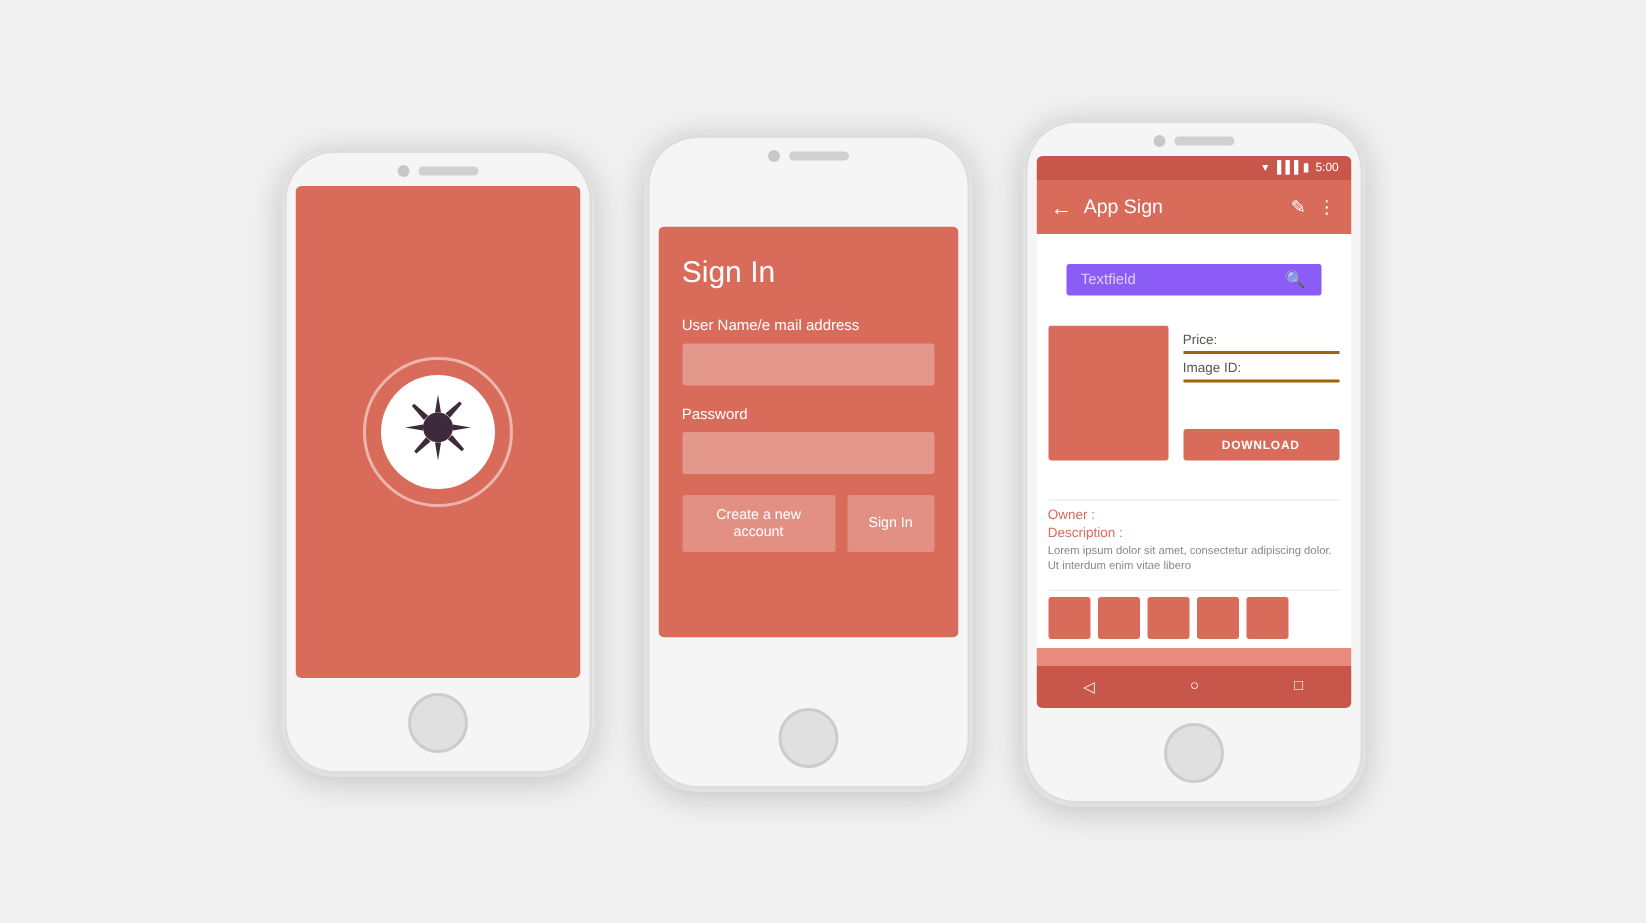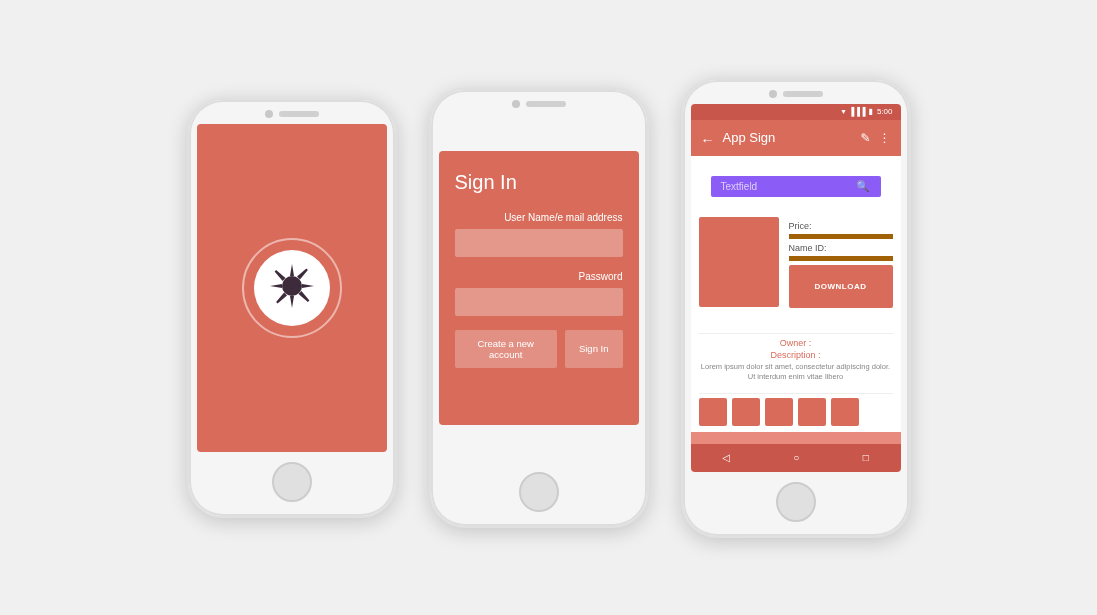--- a/index.html
+++ b/index.html
@@ -147,21 +147,20 @@
       color: white;
       font-size: 20px;
       font-weight: 300;
       margin-bottom: 18px;
     }
 
     .signin-label {
       color: white;
       font-size: 10px;
       margin-bottom: 6px;
-      text-align: right;
     }
 
     .signin-input {
       width: 100%;
       height: 28px;
       background: rgba(255,255,255,0.3);
       border: none;
       border-radius: 2px;
       margin-bottom: 14px;
     }
@@ -308,46 +307,45 @@
       flex: 1;
       display: flex;
       flex-direction: column;
       gap: 4px;
       padding-top: 4px;
     }
 
     .info-label {
       color: #555;
       font-size: 9px;
-      border-bottom: 5px solid #a16207;
+      border-bottom: 2px solid #a16207;
       padding-bottom: 3px;
     }
 
     .download-btn {
       background: #d96b5a;
       color: white;
       border: none;
-      padding: 17px 8px;
+      padding: 6px 8px;
       font-size: 8px;
       font-weight: bold;
       letter-spacing: 0.5px;
       border-radius: 2px;
       margin-top: auto;
       cursor: pointer;
     }
 
     .divider {
       height: 1px;
       background: #eee;
       margin: 4px 8px;
     }
 
     .meta-section {
       padding: 0 8px;
-      text-align: center;
     }
 
     .meta-label {
       color: #d96b5a;
       font-size: 9px;
       margin-bottom: 2px;
     }
 
     .description-text {
       color: #888;
@@ -478,21 +476,21 @@
         <div class="search-bar">
           <span class="search-placeholder">Textfield</span>
           <span class="search-icon-area">🔍</span>
         </div>
 
         <div class="content-area">
           <div class="product-row">
             <div class="product-image"></div>
             <div class="product-info">
               <div class="info-label">Price:</div>
-              <div class="info-label">Name ID:</div>
+              <div class="info-label">Image ID:</div>
               <button class="download-btn">DOWNLOAD</button>
             </div>
           </div>
         </div>
 
         <div class="divider"></div>
 
         <div class="meta-section">
           <div class="meta-label">Owner :</div>
           <div class="meta-label">Description :</div>

